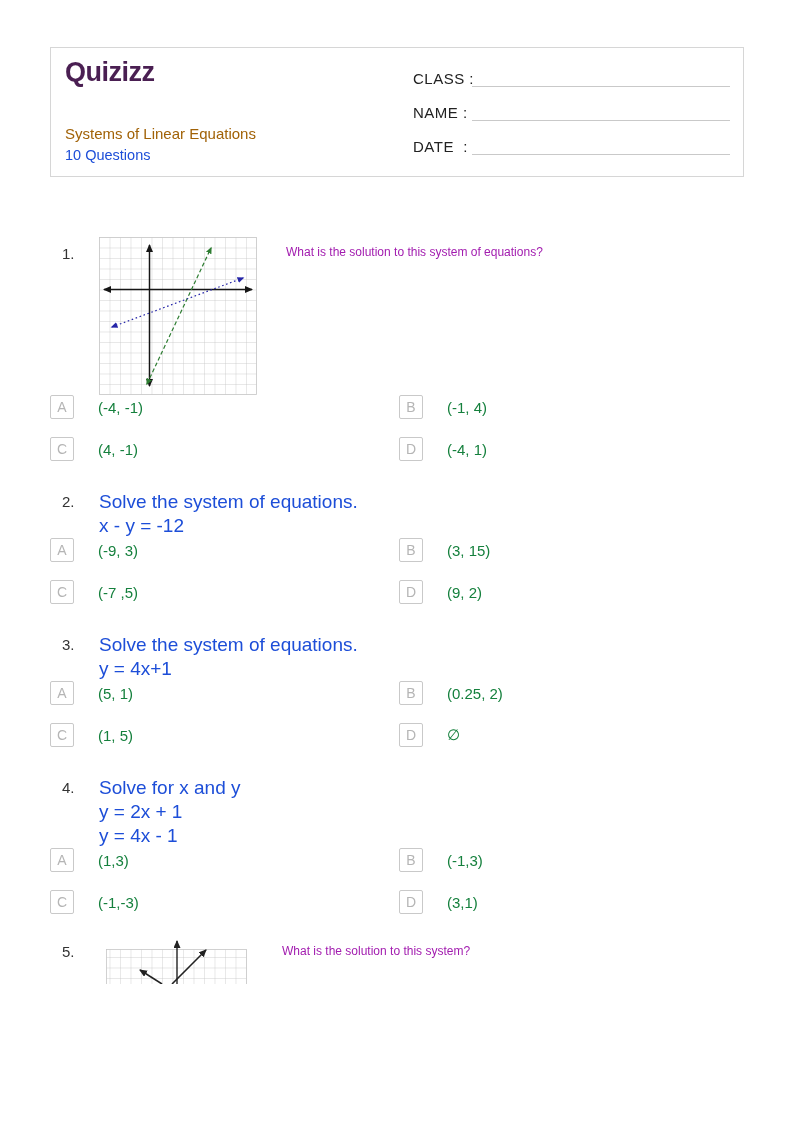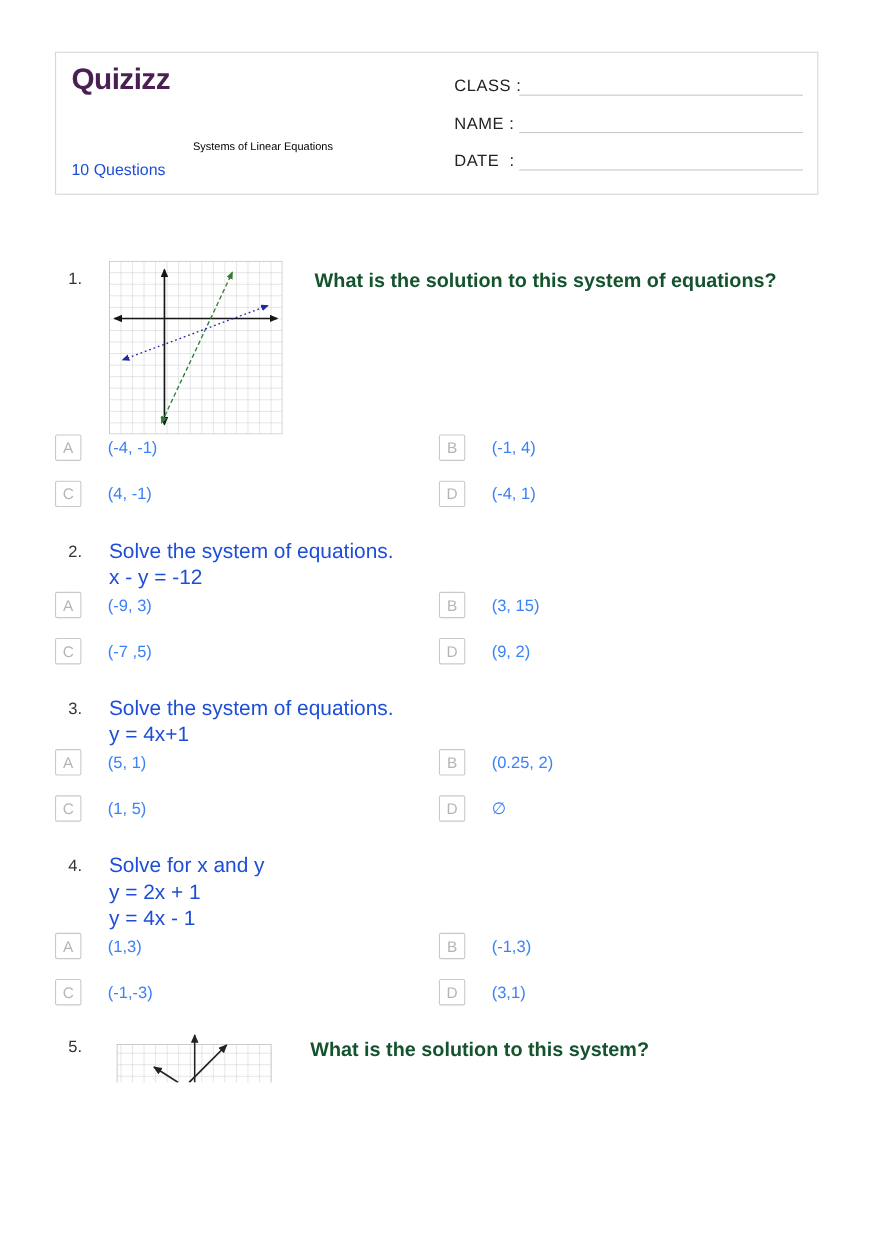--- a/index.html
+++ b/index.html
@@ -7,49 +7,49 @@
   body { font-family:"Liberation Sans","DejaVu Sans",sans-serif; color:#333; }
   .page { position:relative; width:790px; height:1123px; background:#fff; overflow:hidden; margin:0 auto; }
 
   
   .header-card { display:flex; margin:47px 48px 0 48px; height:130px;
                  border:1px solid #d6d6d6; background:#fff; }
   .header-left { flex:1; display:flex; flex-direction:column; justify-content:space-between;
                  padding:11px 0 11px 14px; }
   .logo { font-size:27px; font-weight:800; letter-spacing:-0.5px; color:#4a1f52; line-height:26px; }
   .title-block { line-height:20px; }
-  .doc-title { font-size:10px; color:#000000;text-align:center; }
+  .doc-title { font-size:15px; color:#a16207; }
   .doc-subtitle { font-size:14.5px; color:#1d4ed8; margin-top:1px; }
   .header-right { width:330px; padding:15px 13px 0 0; }
   .field-row { display:flex; align-items:flex-end; height:24px; margin-bottom:10px; }
   .field-label { width:59px; font-size:15px; color:#222; letter-spacing:0.5px; white-space:pre; }
   .field-line { flex:1; border-bottom:1px solid #c9c9c9; height:20px; }
 
   
   .q-row { display:flex; margin:0 48px; }
   .qnum { width:49px; padding-left:12px; font-size:15px; color:#333; flex:none; }
   .q-graph-row .qnum, .q-graph-row .qprompt { padding-top:8px; }
-  .qprompt { font-size:18px; color:#14532d;font-weight:bold; }
+  .qprompt { font-size:12px; color:#a21caf; }
   .graph-wrap { flex:none; line-height:0; }
   .q-graph-row .qprompt { padding-left:29px; }
   .qlines { font-size:19px; color:#1d4ed8; line-height:24px; }
 
   .mt-q1 { margin-top:60px; }
   .mt-opt1 { margin-top:28px; }
   .mt-qtext { margin-top:29px; }
   .mt-opt { margin-top:21px; }
   .mt-q5 { margin-top:22px; }
 
   
   .options { display:grid; grid-template-columns:349px 1fr; row-gap:18px; margin:0 48px; }
   .option { display:flex; align-items:center; gap:24px; height:24px; }
   .letter-box { width:24px; height:24px; flex:none; border:1px solid #c9c9c9; border-radius:2px;
                 color:#b5b5b5; font-size:14px; display:flex; align-items:center; justify-content:center;
                 background:#fff; }
-  .option-text { font-size:15px; color:#3b82f6; }
+  .option-text { font-size:15px; color:#15803d; }
 </style>
 </head>
 <body>
 
 <div class="page">
 
   <div class="header-card">
     <div class="header-left">
       <div class="logo">Quizizz</div>
       <div class="title-block">

